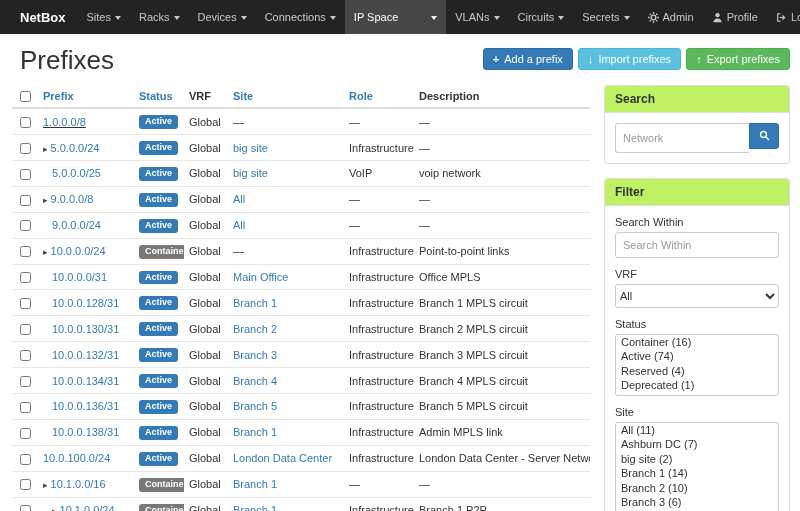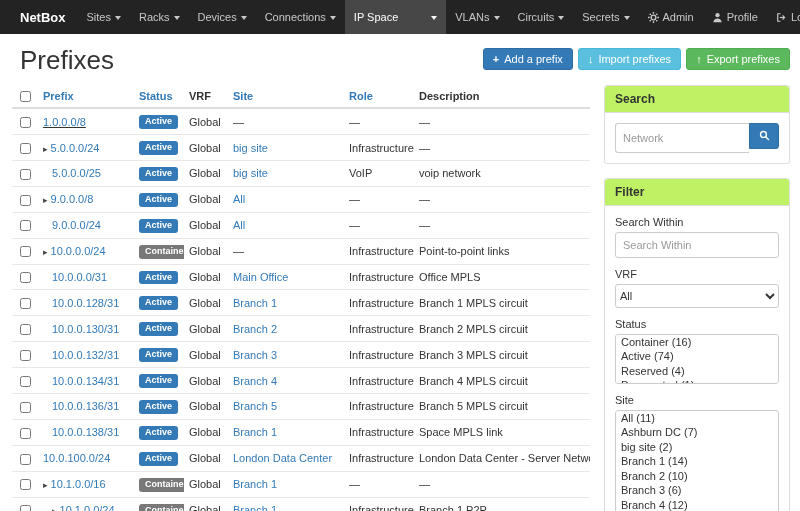--- a/index.html
+++ b/index.html
@@ -333,21 +333,21 @@
             <td>Infrastructure</td>
             <td>Branch 5 MPLS circuit</td>
           </tr>
           <tr>
             <td class="chk"><input type="checkbox" style=""></td>
             <td style="padding-left: 14px;"><a class="lnk">10.0.0.138/31</a></td>
             <td><span class="badge" style="background: rgb(51, 122, 183);">Active</span></td>
             <td>Global</td>
             <td><a class="lnk">Branch 1</a></td>
             <td>Infrastructure</td>
-            <td>Space MPLS link</td>
+            <td>Admin MPLS link</td>
           </tr>
           <tr>
             <td class="chk"><input type="checkbox" style=""></td>
             <td style="padding-left: 5px;"><a class="lnk">10.0.100.0/24</a></td>
             <td><span class="badge" style="background: rgb(51, 122, 183);">Active</span></td>
             <td>Global</td>
             <td><a class="lnk">London Data Center</a></td>
             <td>Infrastructure</td>
             <td>London Data Center - Server Network</td>
           </tr>
@@ -396,21 +396,21 @@
       <div class="panel-body">
         <label class="flabel">Search Within</label>
         <input class="finput" placeholder="Search Within" style="">
 
         <label class="flabel">VRF</label>
         <select class="fselect">
           <option>All</option>
         </select>
 
         <label class="flabel">Status</label>
-        <div class="listbox" style="height:50px">
+        <div class="listbox" style="height:62px">
             <div class="opt">Container (16)</div>
             <div class="opt">Active (74)</div>
             <div class="opt">Reserved (4)</div>
             <div class="opt">Deprecated (1)</div>
           </div>
 
         <label class="flabel">Site</label>
         <div class="listbox" style="height:110px">
             <div class="opt">All (11)</div>
             <div class="opt">Ashburn DC (7)</div>

